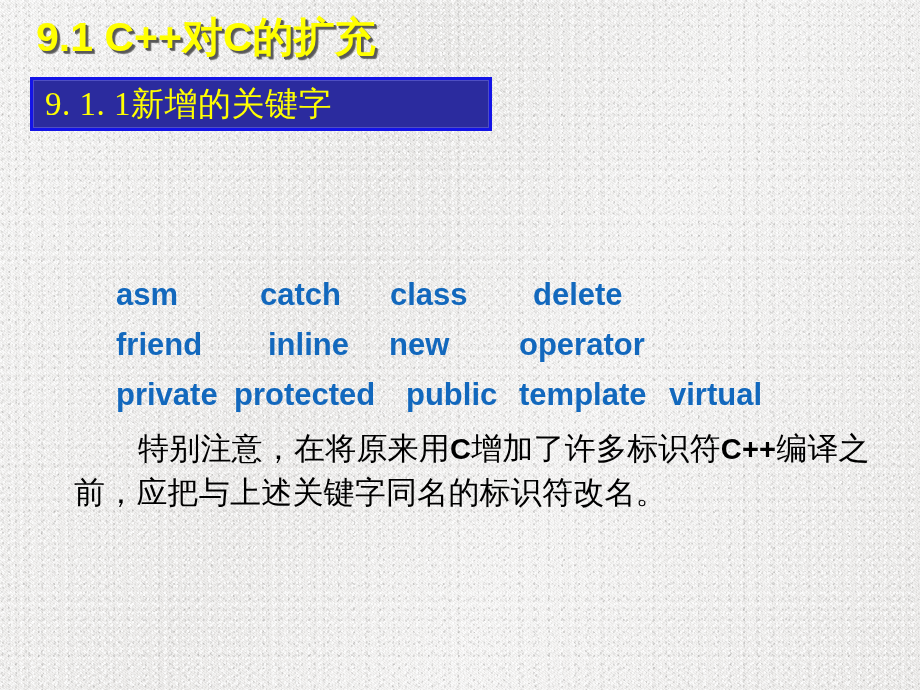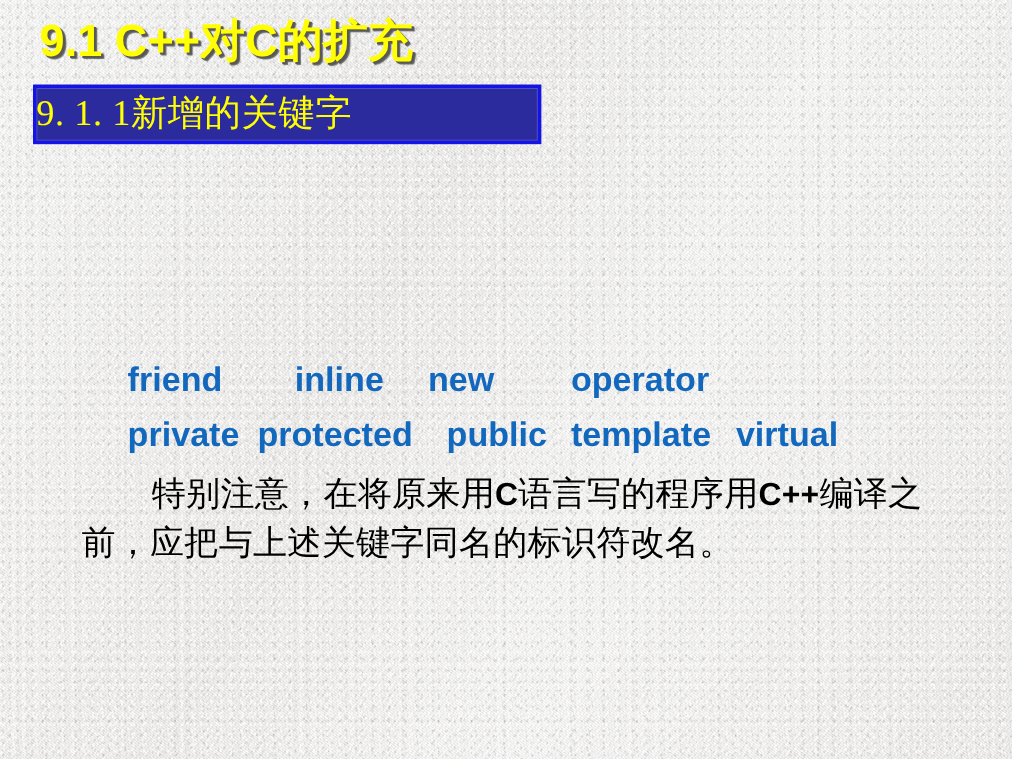--- a/index.html
+++ b/index.html
@@ -89,20 +89,21 @@
     border: 3px solid #1414e6;
     box-shadow: inset 0 0 0 1px #4f4fc4;
     display: flex;
     align-items: center;
   }
   #subtitle-text {
     font-family: "Liberation Serif", serif;
     font-size: 33px;
     line-height: 38px;
     color: #ffff00;
+    padding-left: 12px;
     white-space: nowrap;
     letter-spacing: 0.5px;
   }
 
   
   .para {
     position: absolute;
     left: 74px;
     width: 800px;
     font-family: "Liberation Serif", serif;
@@ -158,27 +159,30 @@
 <div id="slide">
   <div id="content-layer">
 
     <div id="main-title">9.1 C++对C的扩充</div>
 
     <div id="subtitle-box">
       <span id="subtitle-text">9. 1. 1新增的关键字</span>
     </div>
 
 
+    <div id="kw-row-1" class="kw-row">
+      <span class="kw">asm</span><span class="kw">catch</span><span class="kw">class</span><span class="kw">delete</span>
+    </div>
 
     <div id="kw-row-3" class="kw-row">
       <span class="kw">private</span><span class="kw">protected</span><span class="kw">public</span><span class="kw">template</span><span class="kw">virtual</span>
     </div>
 
     <div id="kw-row-2" class="kw-row">
       <span class="kw">friend</span><span class="kw">inline</span><span class="kw">new</span><span class="kw">operator</span>
     </div>
 
     <div id="para-note" class="para">
-      <span class="indent"></span><span>特别注意，在将原来用</span><span class="lat">C</span><span>语言写的程序用</span><span class="lat">C++</span><span>编译之前，应把与上述关键字同名的标识符改名。</span>
+      <span class="indent"></span><span>特别注意，在将原来用</span><span class="lat">C</span><span>增加了许多标识符</span><span class="lat">C++</span><span>编译之前，应把与上述关键字同名的标识符改名。</span>
     </div>
 
   </div>
 </div>
 
 </body></html>

